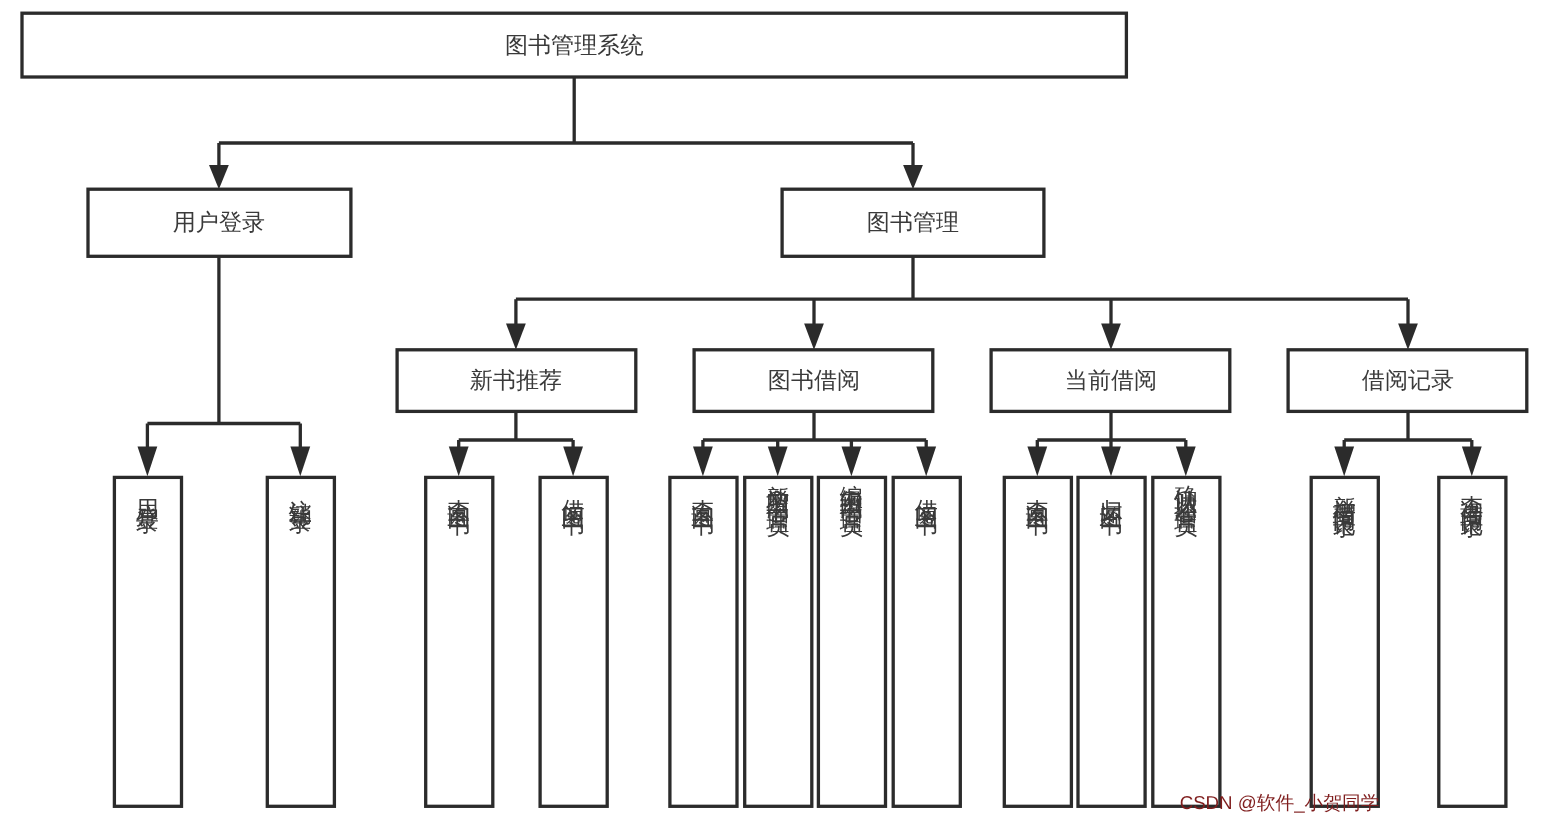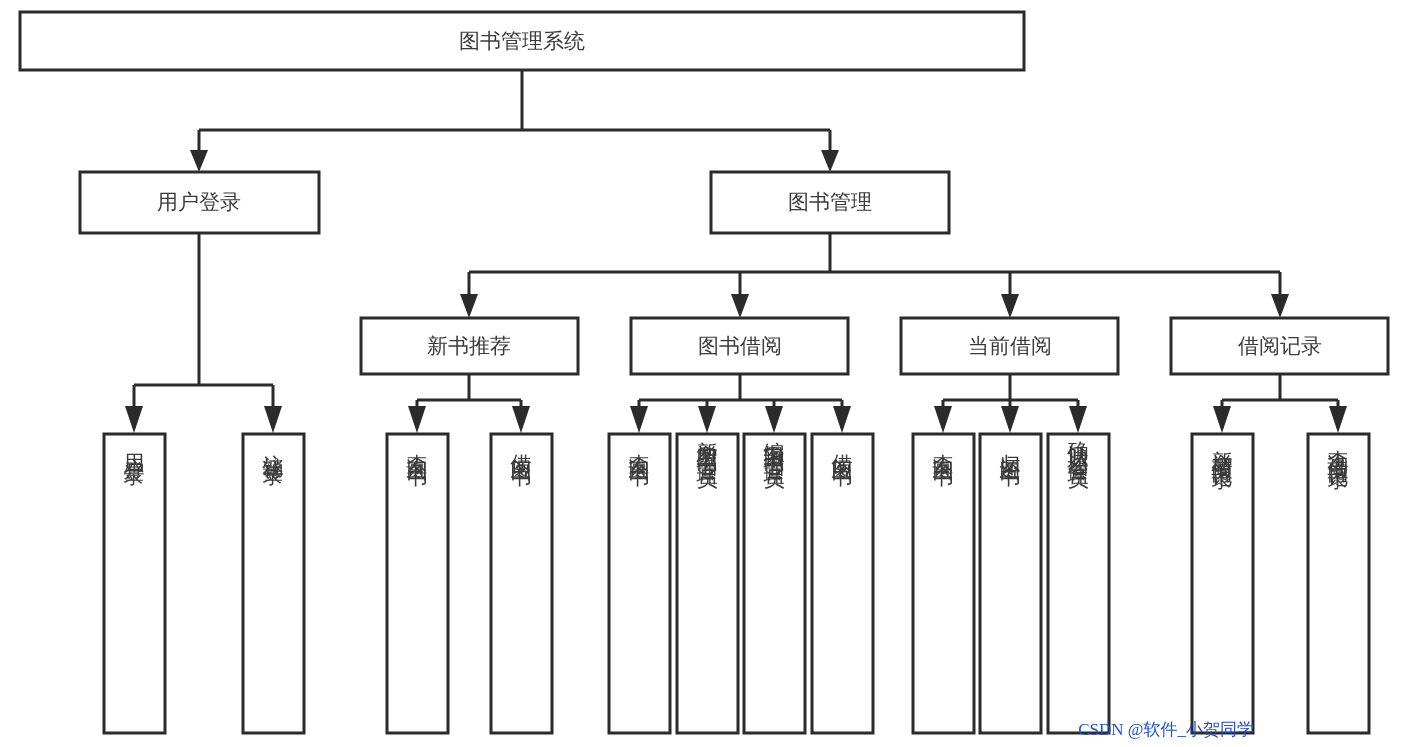--- a/index.html
+++ b/index.html
@@ -53,23 +53,23 @@
     fill: #3a3a3a;
     writing-mode: vertical-rl;
     text-orientation: upright;
     letter-spacing: 4px;
     text-anchor: middle;
   }
   .watermark {
     position: absolute;
     right: 8px;
     bottom: 6px;
-    font-family: Liberation Serif, serif;
+    font-family: Liberation Sans, sans-serif;
     font-size: 17px;
-    color: #1d4ed8;
+    color: #7f1d1d;
     white-space: nowrap;
     user-select: none;
   }
 </style>
 </head>
 <body>
 
 <div id="diagram-root">
 
   <svg class="flow" viewBox="0 0 1405 747" xmlns="http://www.w3.org/2000/svg">

